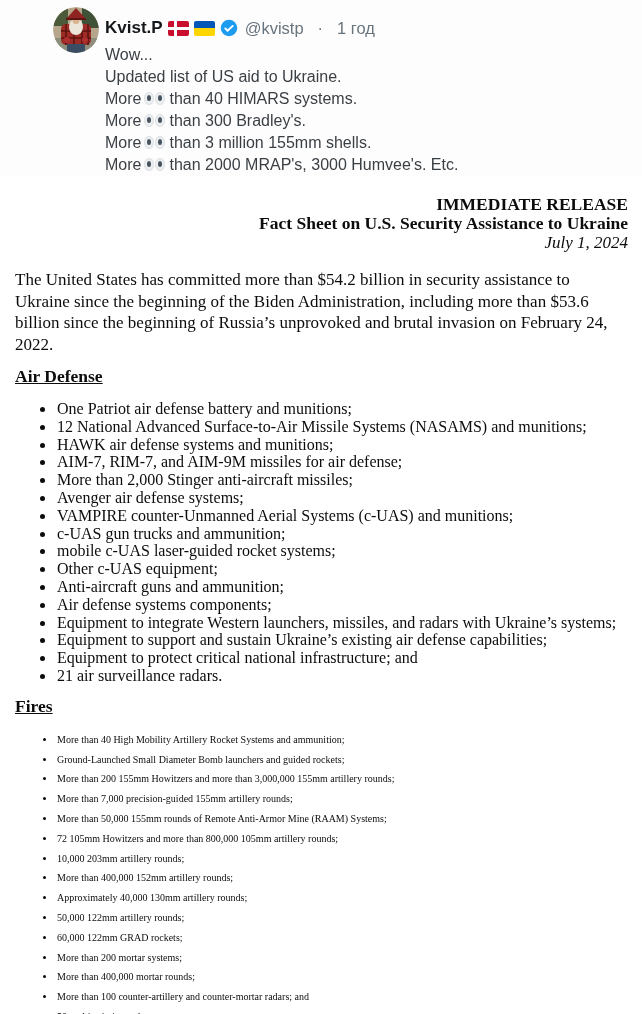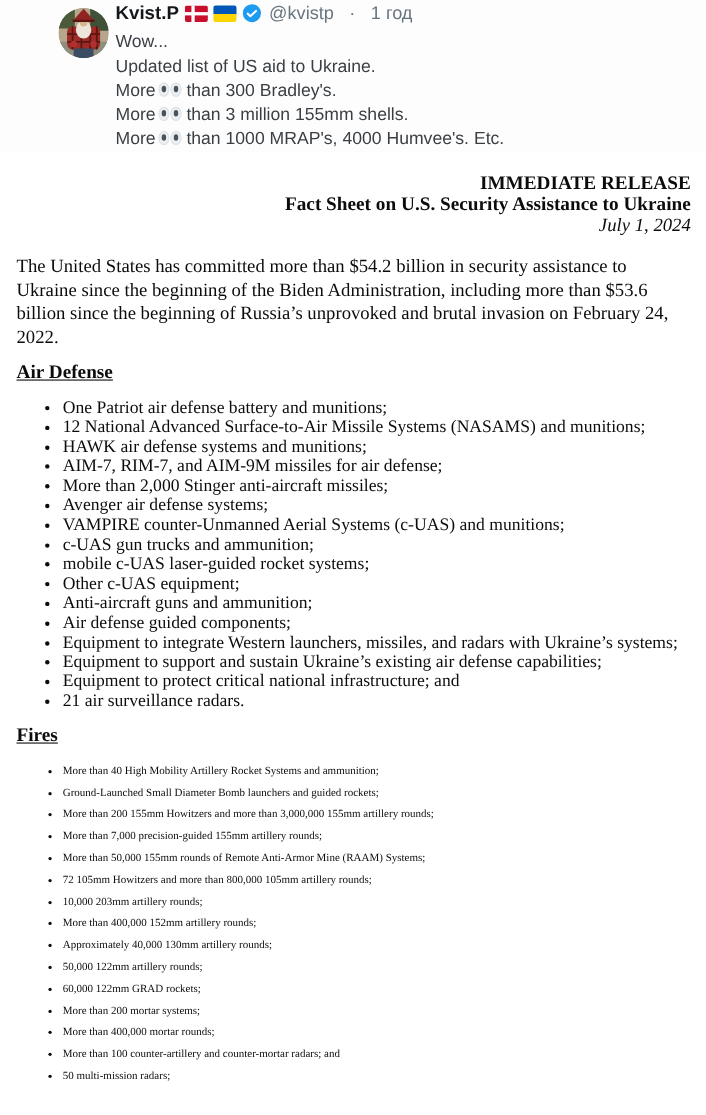--- a/index.html
+++ b/index.html
@@ -3,21 +3,21 @@
 <meta charset="utf-8">
 <style>
   html,body { margin:0; padding:0; background:#fff; }
   .page {
     position:relative; width:642px; height:1014px;
     background:#fff; overflow:hidden;
     font-family:"Liberation Sans", sans-serif;
   }
 
   
-  .tweet { position:relative; padding:0 10px 0 105px; background:#fdfdfd; }
+  .tweet { position:relative; padding:16px 10px 0 105px; background:#fdfdfd; }
   .avatar {
     position:absolute; left:53px; top:7px; width:46px; height:46px;
     border-radius:50%; overflow:hidden; cursor:pointer;
   }
   .name-row { display:flex; align-items:center; gap:5px; height:24px; }
   .display-name { font-weight:700; font-size:17px; color:#14171a; }
   .flag { display:inline-block; width:21px; height:15px; border-radius:2px; }
   .flag.dk {
     background:
       linear-gradient(#fff,#fff) 6px 0/3px 100% no-repeat,
@@ -109,27 +109,30 @@
     </div>
 
     <div class="tweet-lines">
       <div class="tweet-line">
         <span>Wow...</span>
       </div>
       <div class="tweet-line">
         <span>Updated list of US aid to Ukraine.</span>
       </div>
       <div class="tweet-line">
+        <span>More</span><span class="eyes"><span class="eye l"></span><span class="eye r"></span></span><span>than 40 HIMARS systems.</span>
+      </div>
+      <div class="tweet-line">
         <span>More</span><span class="eyes"><span class="eye l"></span><span class="eye r"></span></span><span>than 300 Bradley's.</span>
       </div>
       <div class="tweet-line">
         <span>More</span><span class="eyes"><span class="eye l"></span><span class="eye r"></span></span><span>than 3 million 155mm shells.</span>
       </div>
       <div class="tweet-line">
-        <span>More</span><span class="eyes"><span class="eye l"></span><span class="eye r"></span></span><span>than 1000 MRAP's, 4000 Humvee's. Etc.</span>
+        <span>More</span><span class="eyes"><span class="eye l"></span><span class="eye r"></span></span><span>than 2000 MRAP's, 3000 Humvee's. Etc.</span>
       </div>
     </div>
   </div>
 
   <div class="document">
     <div class="doc-header">
       <div class="doc-h">IMMEDIATE RELEASE</div>
       <div class="doc-h">Fact Sheet on U.S. Security Assistance to Ukraine</div>
       <div class="doc-date">July 1, 2024</div>
     </div>
@@ -142,21 +145,21 @@
         <li>12 National Advanced Surface-to-Air Missile Systems (NASAMS) and munitions;</li>
         <li>HAWK air defense systems and munitions;</li>
         <li>AIM-7, RIM-7, and AIM-9M missiles for air defense;</li>
         <li>More than 2,000 Stinger anti-aircraft missiles;</li>
         <li>Avenger air defense systems;</li>
         <li>VAMPIRE counter-Unmanned Aerial Systems (c-UAS) and munitions;</li>
         <li>c-UAS gun trucks and ammunition;</li>
         <li>mobile c-UAS laser-guided rocket systems;</li>
         <li>Other c-UAS equipment;</li>
         <li>Anti-aircraft guns and ammunition;</li>
-        <li>Air defense guided components;</li>
+        <li>Air defense systems components;</li>
         <li>Equipment to integrate Western launchers, missiles, and radars with Ukraine’s systems;</li>
         <li>Equipment to support and sustain Ukraine’s existing air defense capabilities;</li>
         <li>Equipment to protect critical national infrastructure; and</li>
         <li>21 air surveillance radars.</li>
       </ul>
 
     <h2 class="doc-section">Fires</h2>
     <ul class="doc-list fires">
         <li>More than 40 High Mobility Artillery Rocket Systems and ammunition;</li>
         <li>Ground-Launched Small Diameter Bomb launchers and guided rockets;</li>

